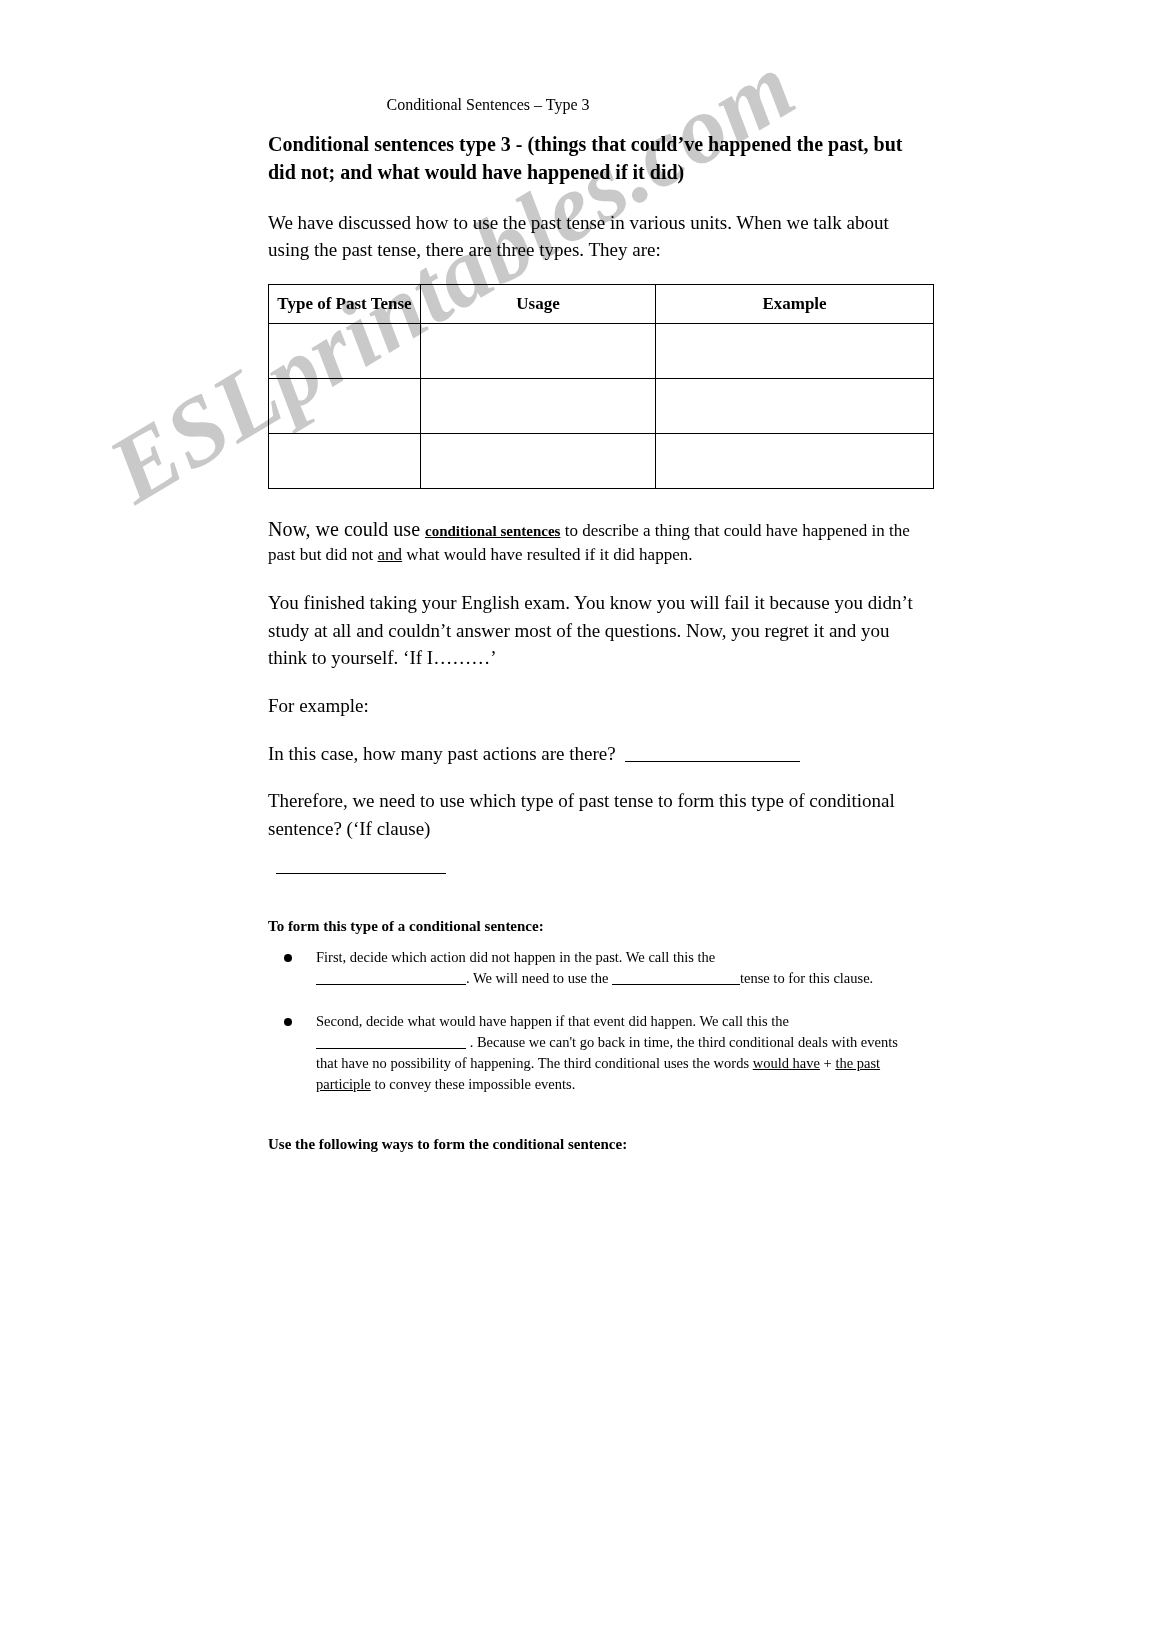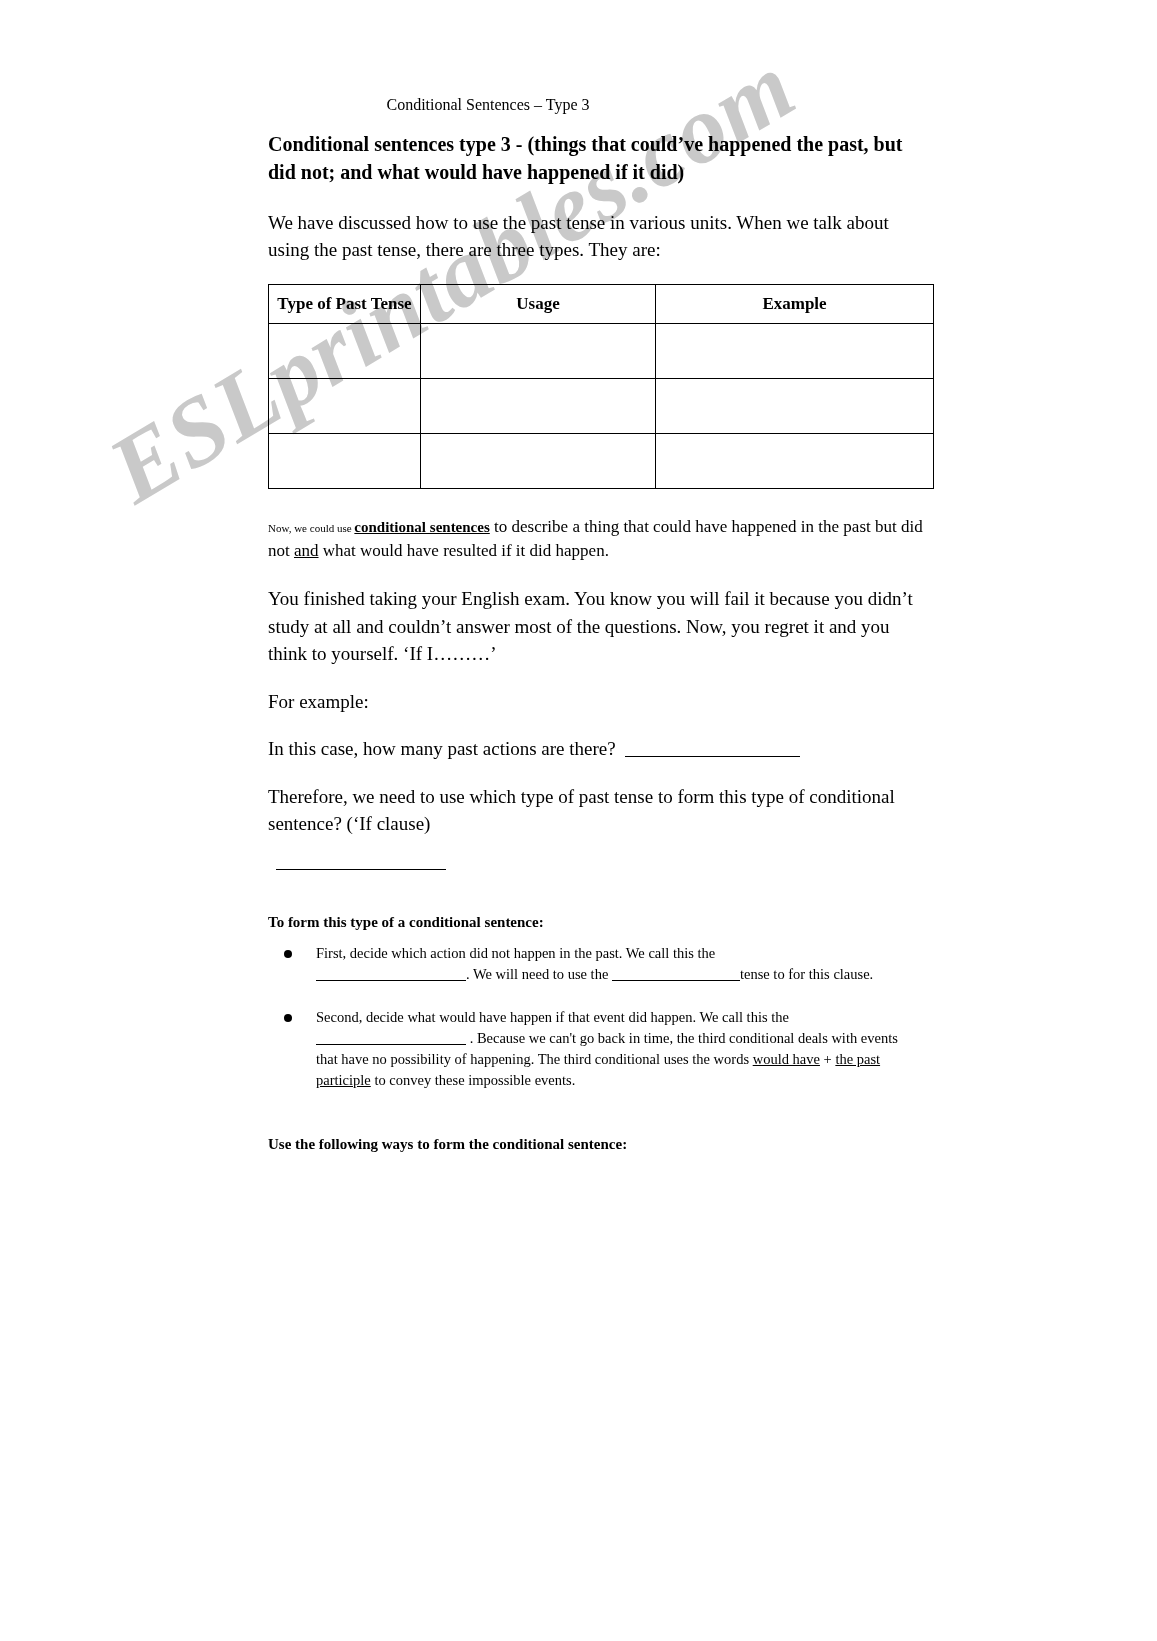--- a/index.html
+++ b/index.html
@@ -87,21 +87,21 @@
   .c1 { width:152px; }
   .c2 { width:235px; }
   .c3 { width:278px; }
 
   
   p.mixed {
     margin:0 0 22px 0;
     font-size:17px;
     line-height:1.42;
   }
-  p.mixed .sm { font-size:11px;margin-top:24px; }
+  p.mixed .sm { font-size:20px;margin-top:24px; }
   .u { text-decoration:underline; }
   .ub { text-decoration:underline; font-weight:bold; font-size:15px; }
 
   
   .blank-inline {
     display:inline-block;
     border-bottom:1.6px solid #000;
     vertical-align:-2px;
   }
   .b-short  { width:128px; }

